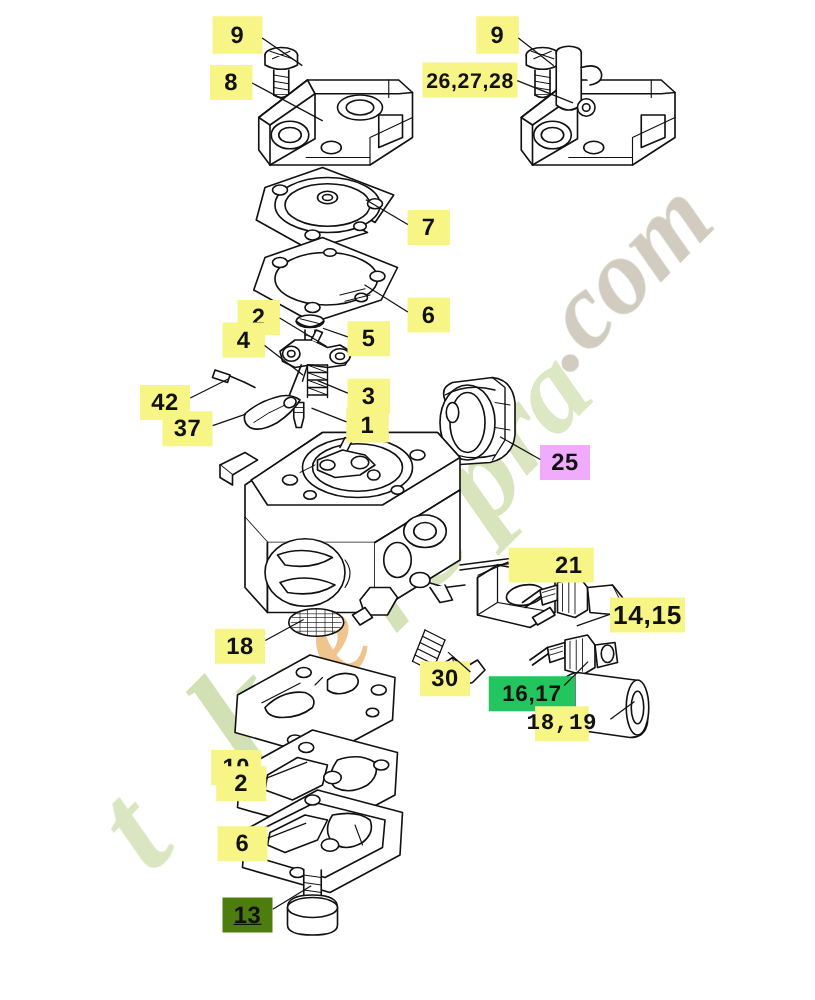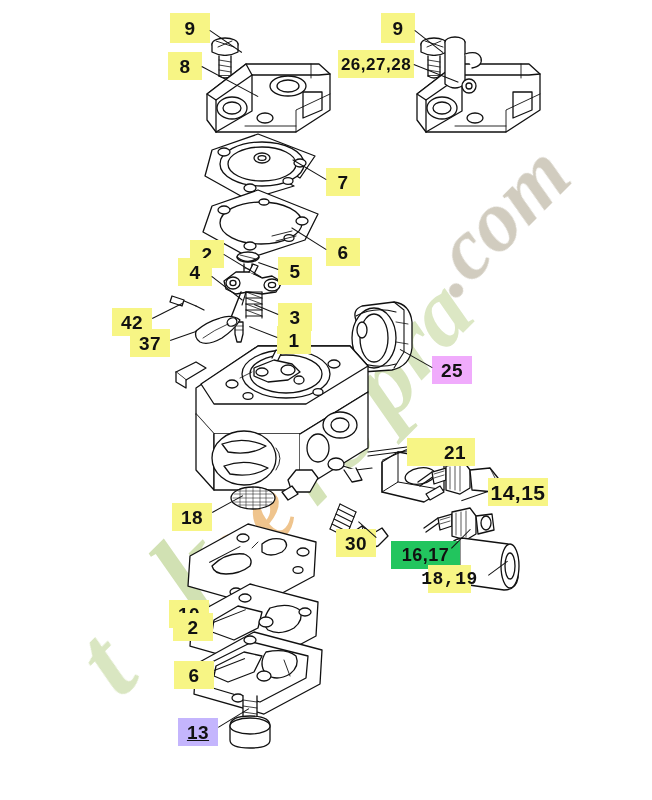--- a/index.html
+++ b/index.html
@@ -364,16 +364,16 @@
       <div class="lbl" style="left: 432px; top: 356px; width: 40px; height: 28px; font-size: 19px; background: #f0abfc;">25</div>
       <div class="lbl" style="left: 407px; top: 438px; width: 40px; height: 28px; font-size: 19px; background: rgb(247, 245, 133); padding-left: 28px;">21</div>
       <div class="lbl" style="left: 488px; top: 478px; width: 60px; height: 28px; font-size: 21px; background: rgb(247, 245, 133);">14,15</div>
       <div class="lbl" style="left: 336px; top: 529px; width: 40px; height: 28px; font-size: 19px; background: rgb(247, 245, 133);">30</div>
       <div class="lbl" style="left: 391px; top: 541px; width: 69px; height: 28px; font-size: 18px; background: #22c55e;">16,17</div>
       <div class="lbl" style="left: 428px; top: 565px; width: 43px; height: 28px; font-size: 18px; background: rgb(247, 245, 133); font-family: Liberation Mono, monospace;">18,19</div>
       <div class="lbl" style="left: 172px; top: 503px; width: 40px; height: 28px; font-size: 19px; background: rgb(247, 245, 133);">18</div>
       <div class="lbl" style="left: 169px; top: 556px; width: 40px; height: 28px; font-size: 19px; background: rgb(247, 245, 133); margin-top: 44px;">10</div>
       <div class="lbl" style="left: 173px; top: 613px; width: 40px; height: 28px; font-size: 19px; background: rgb(247, 245, 133);">2</div>
       <div class="lbl" style="left: 174px; top: 661px; width: 40px; height: 28px; font-size: 19px; background: rgb(247, 245, 133);">6</div>
-      <div class="lbl" style="left: 178px; top: 718px; width: 40px; height: 28px; font-size: 19px; background: #c4b5fd; text-decoration: underline;">13</div>
+      <div class="lbl" style="left: 178px; top: 718px; width: 40px; height: 28px; font-size: 19px; background: #4d7c0f; text-decoration: underline;">13</div>
     </div>
 
 </div>
 
 </body></html>

